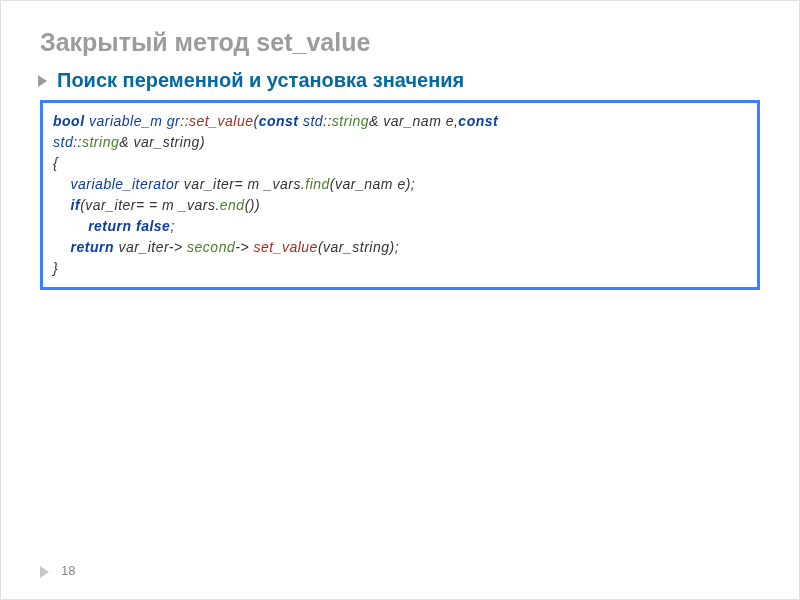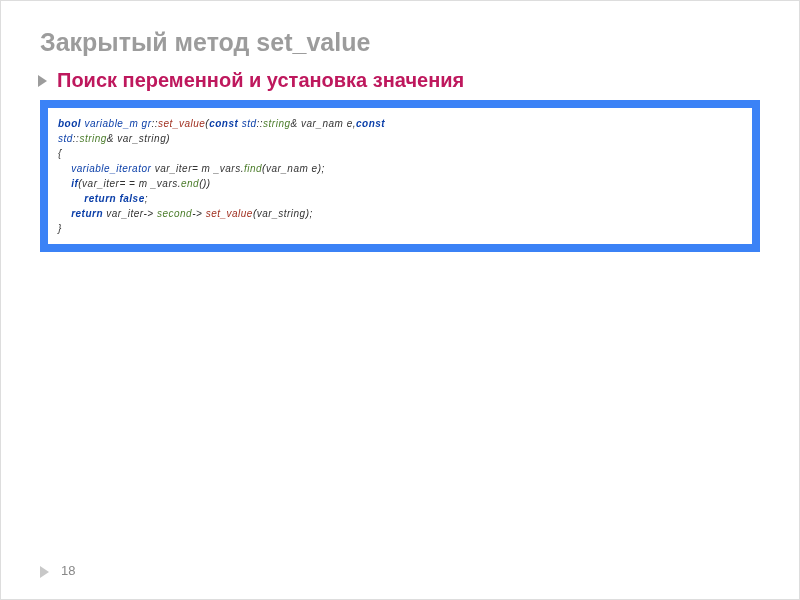--- a/index.html
+++ b/index.html
@@ -33,28 +33,28 @@
   }
   .bullet-arrow {
     width: 0; height: 0;
     border-top: 6px solid transparent;
     border-bottom: 6px solid transparent;
     border-left: 9px solid #9c9c9c;
     flex-shrink: 0;
   }
   .subtitle {
     font-size: 20px;
-    color: #be185d;
+    color: #0369a1;
     font-weight: 600;
   }
   .codebox {
-    border: 8px solid #3b82f6;
+    border: 3px solid #3b82f6;
     padding: 8px 10px;
     font-family: "Trebuchet MS", "Segoe UI", sans-serif;
-    font-size: 10px;
+    font-size: 14px;
     line-height: 1.5;
     white-space: pre;
     font-style: italic;
     color: #333;
     letter-spacing: 0.5px;
     overflow: hidden;
   }
   .kw { color: #0a3ea8; font-weight: bold; }
   .cls { color: #0a3ea8; }
   .fn { color: #a03020; }

